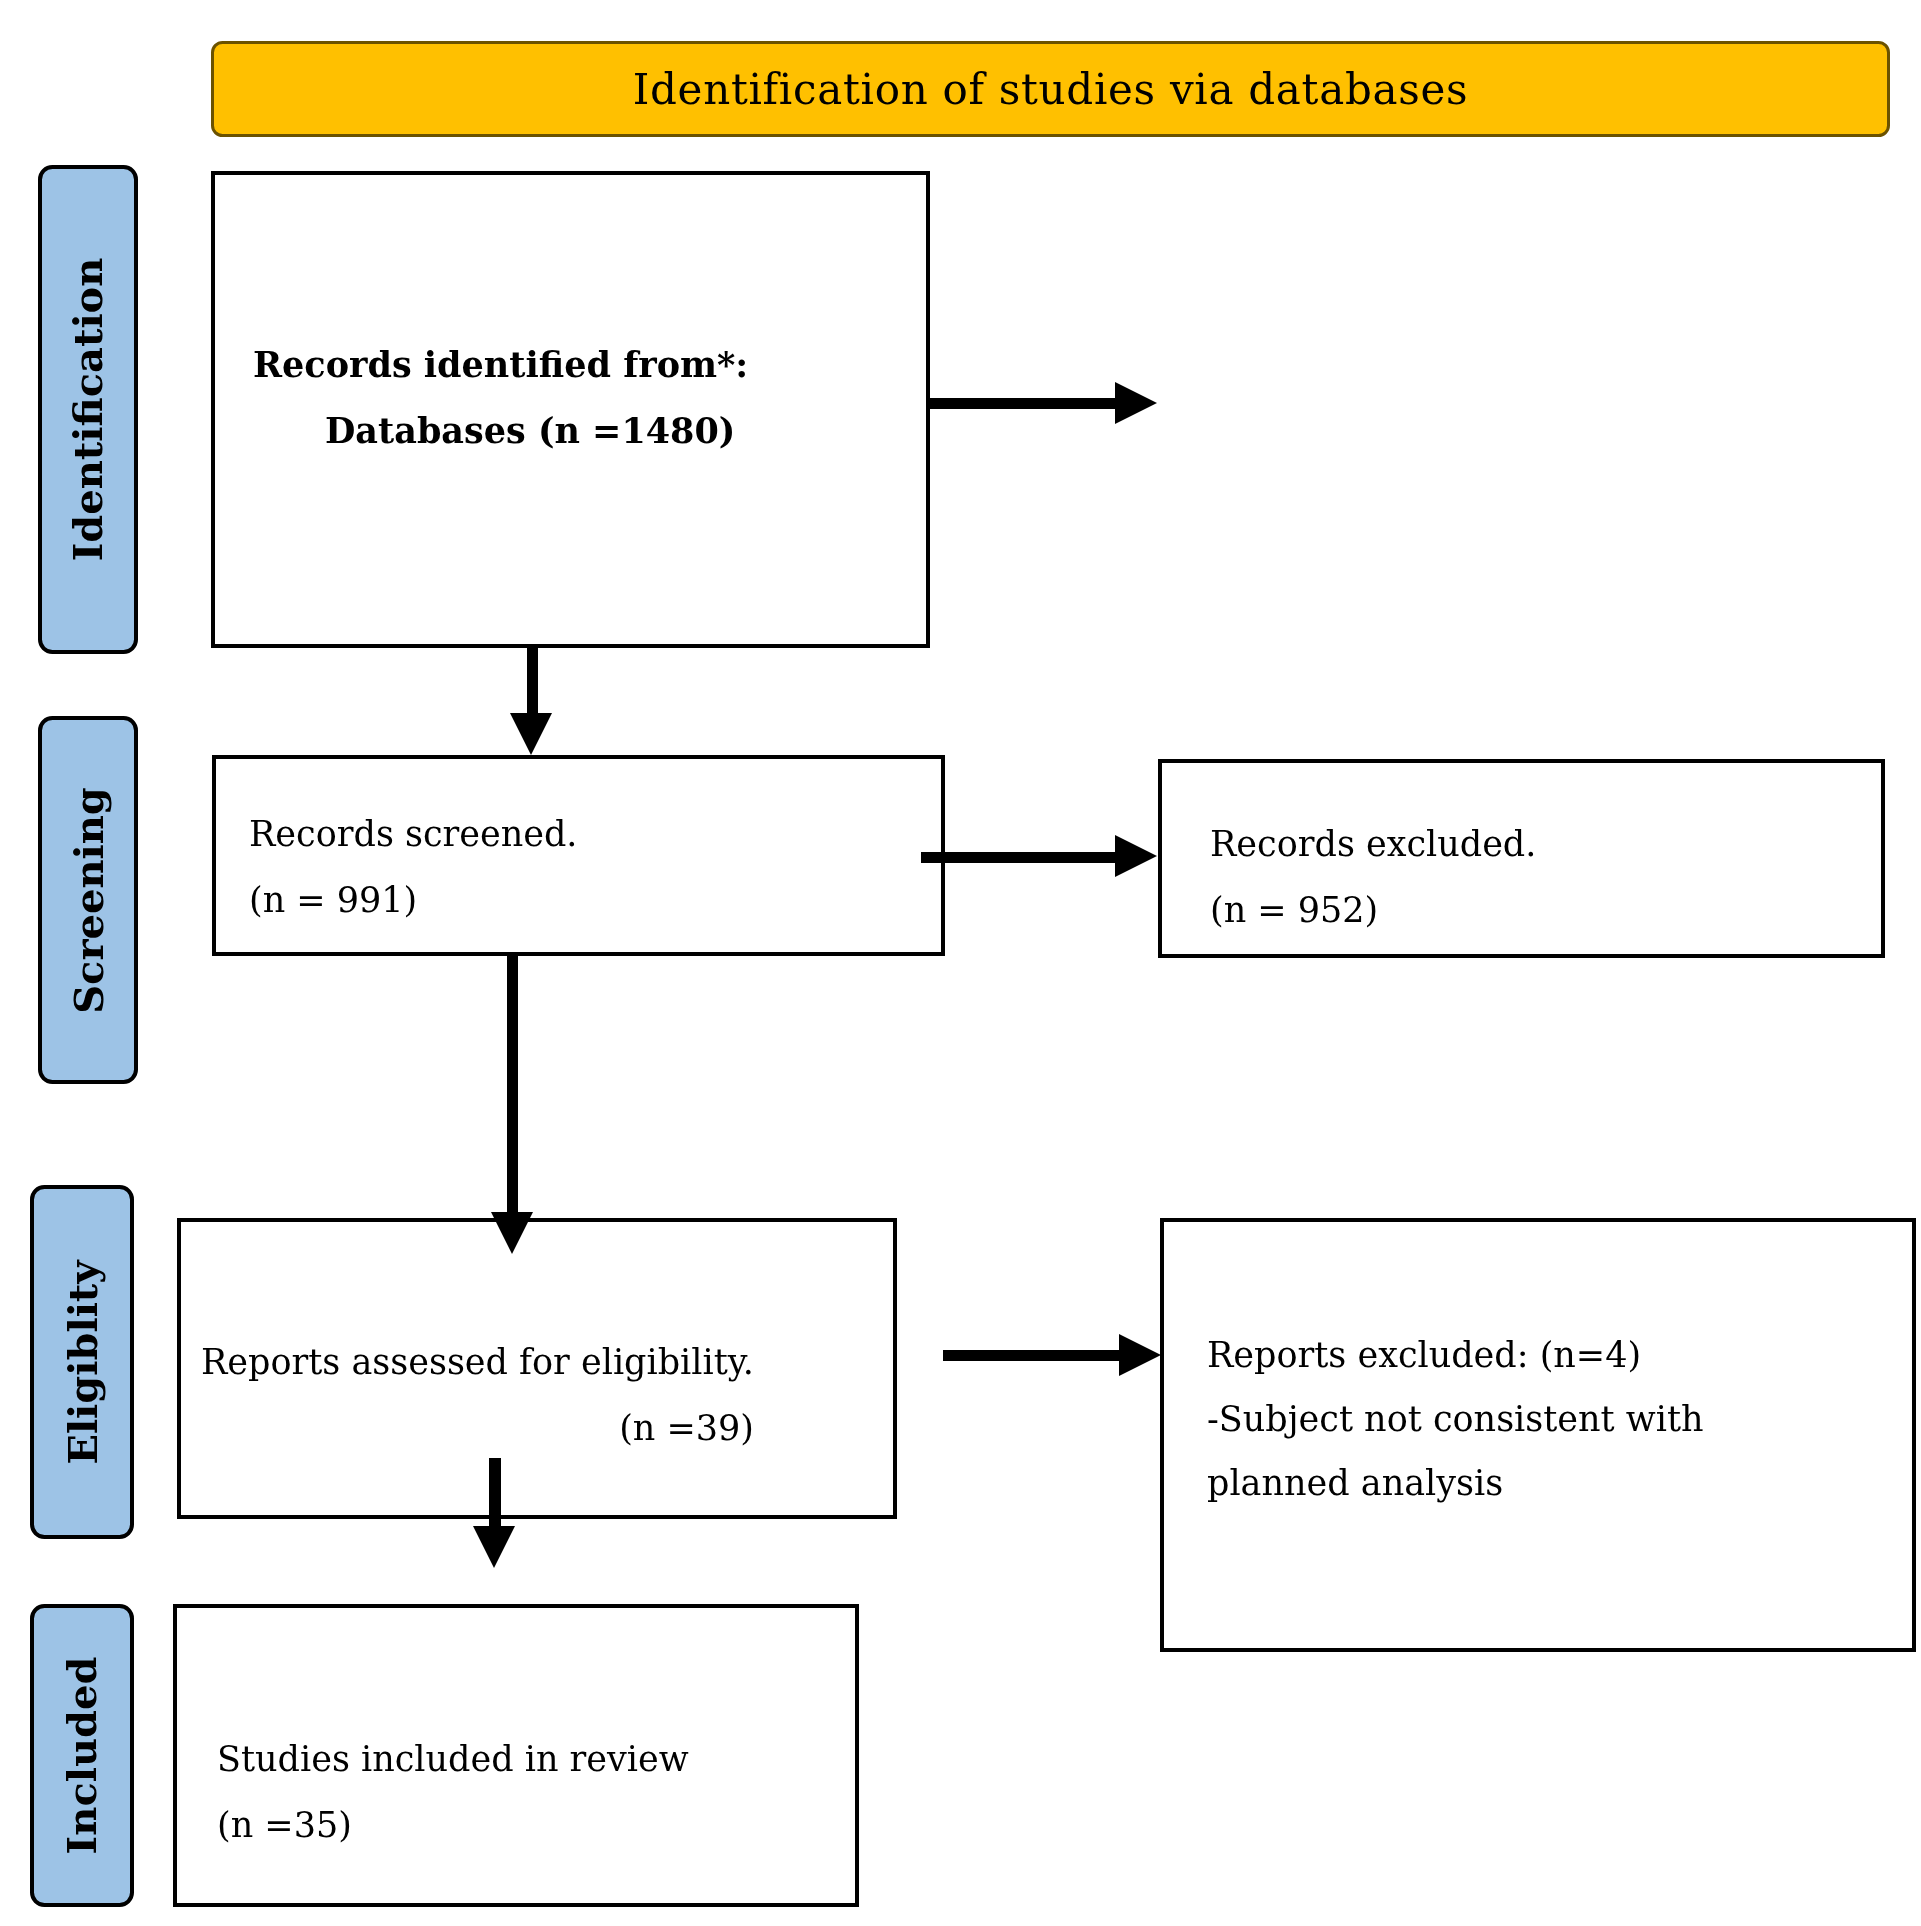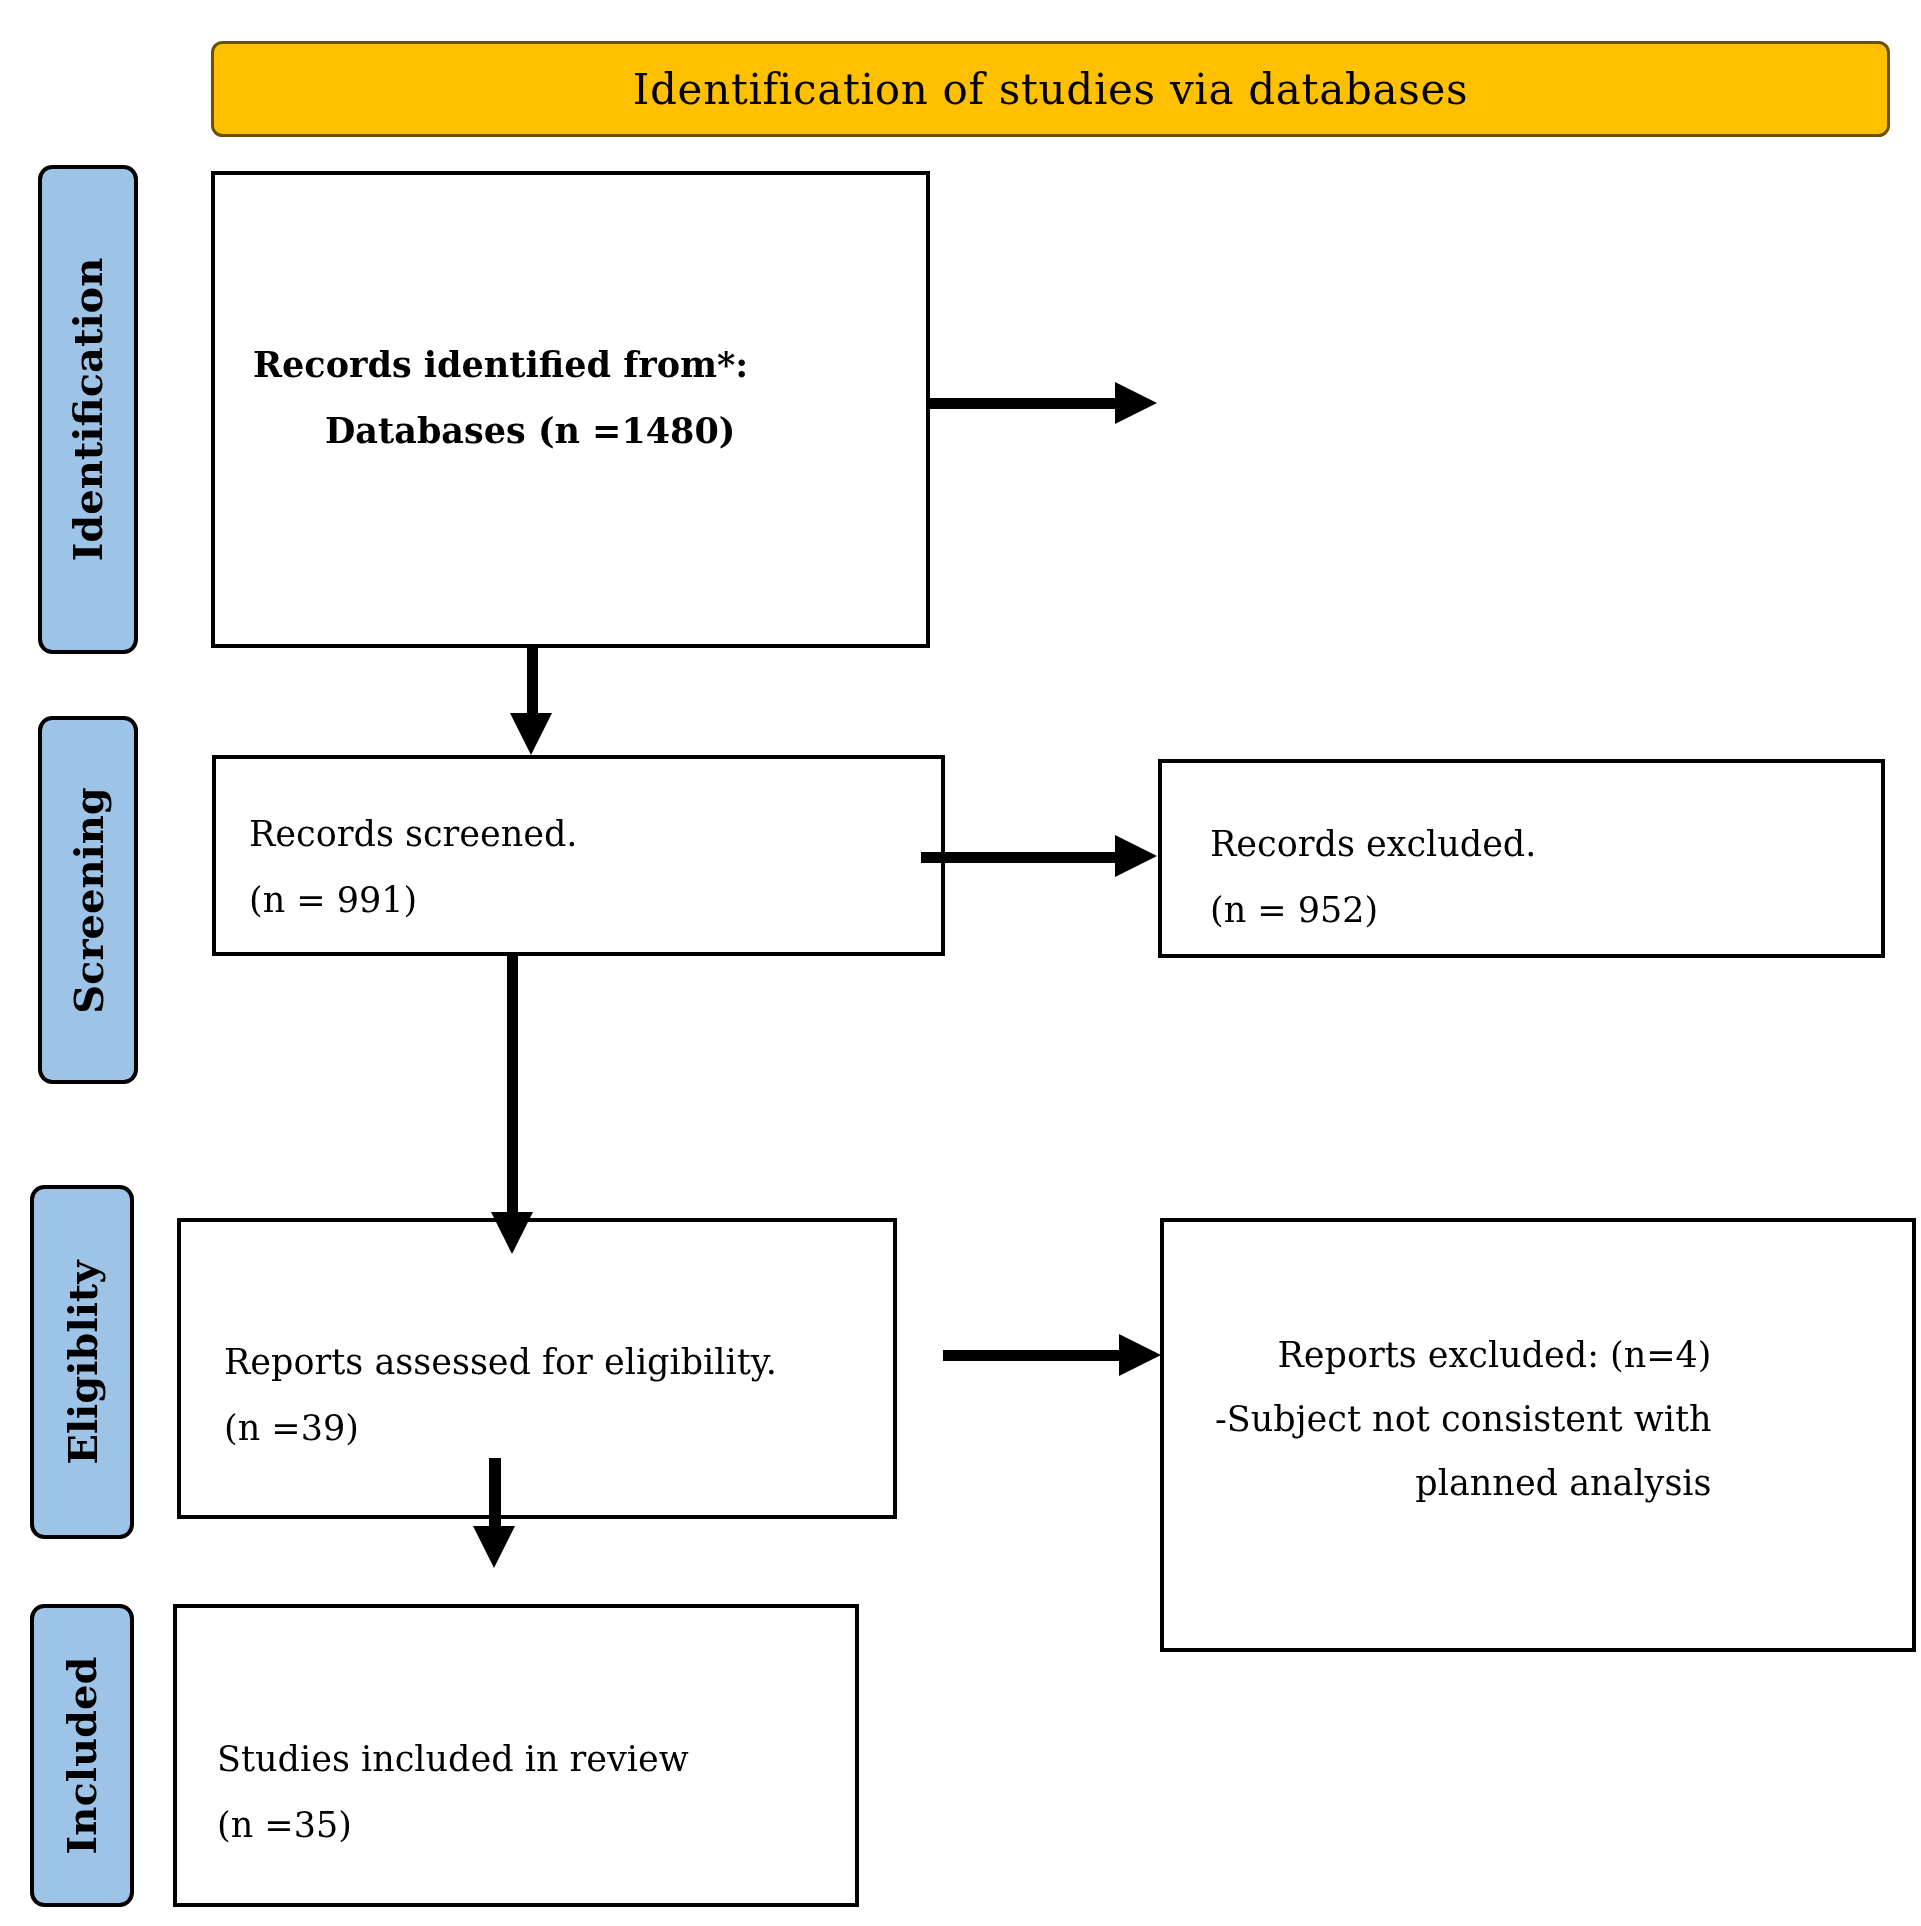--- a/index.html
+++ b/index.html
@@ -75,22 +75,22 @@
   .content {
     position: absolute;
     font-size: 35px;
     line-height: 66px;
     white-space: nowrap;
   }
   .c-identified       { left: 38px; top: 157px; font-weight: bold; }
   .c-removed          { left: 48px; top: 117px; }
   .c-screened         { left: 33px; top: 42px;  }
   .c-excluded         { left: 48px; top: 48px;  }
-  .c-assessed         { left: 43px; top: 107px; }
-  .c-reports-excluded { left: 51px; top: 101px; line-height: 64px; text-align: right; }
+  .c-assessed         { left: 20px; top: 107px; text-align: right; }
+  .c-reports-excluded { left: 43px; top: 101px; line-height: 64px; }
   .c-included         { left: 40px; top: 118px; }
   .indent-lg { padding-left: 72px; }
   .indent-md { padding-left: 65px; }
   .it { font-style: italic; }
 
   
   .shaft-h { position: absolute; height: 10.8px; background: #000000; }
   .shaft-v { position: absolute; width: 10.8px;  background: #000000; }
   .head-right {
     position: absolute; width: 0; height: 0;

